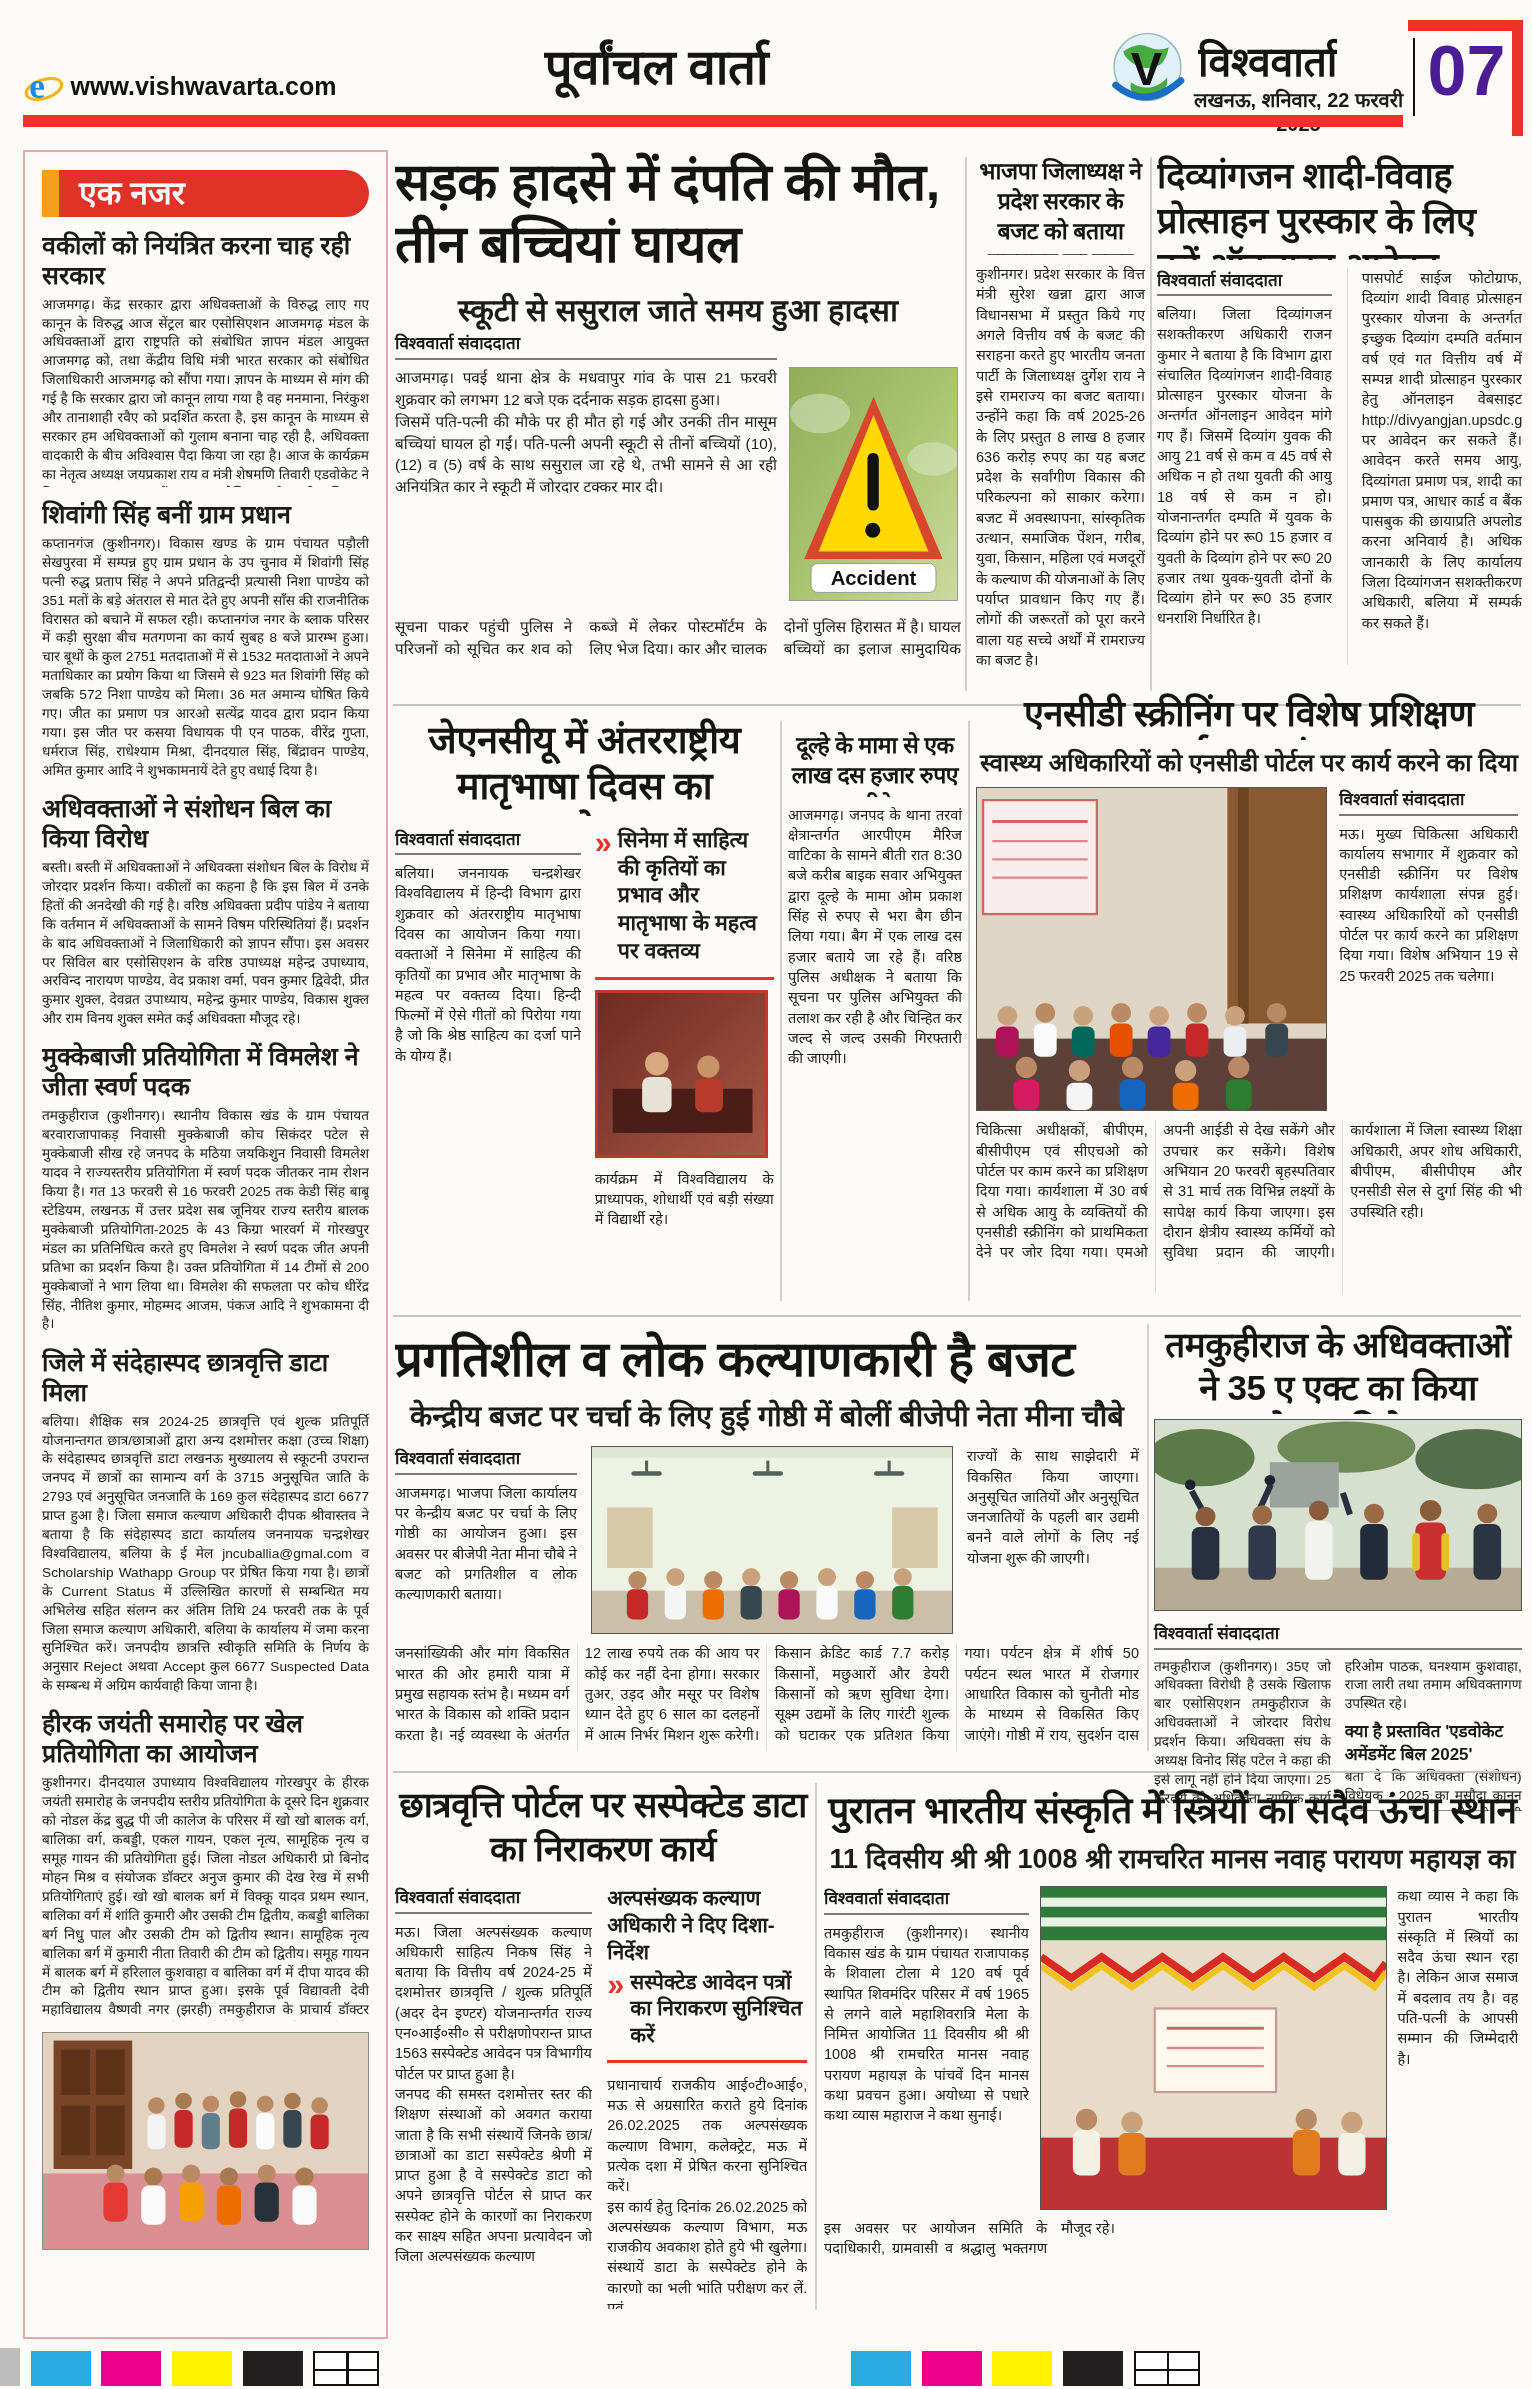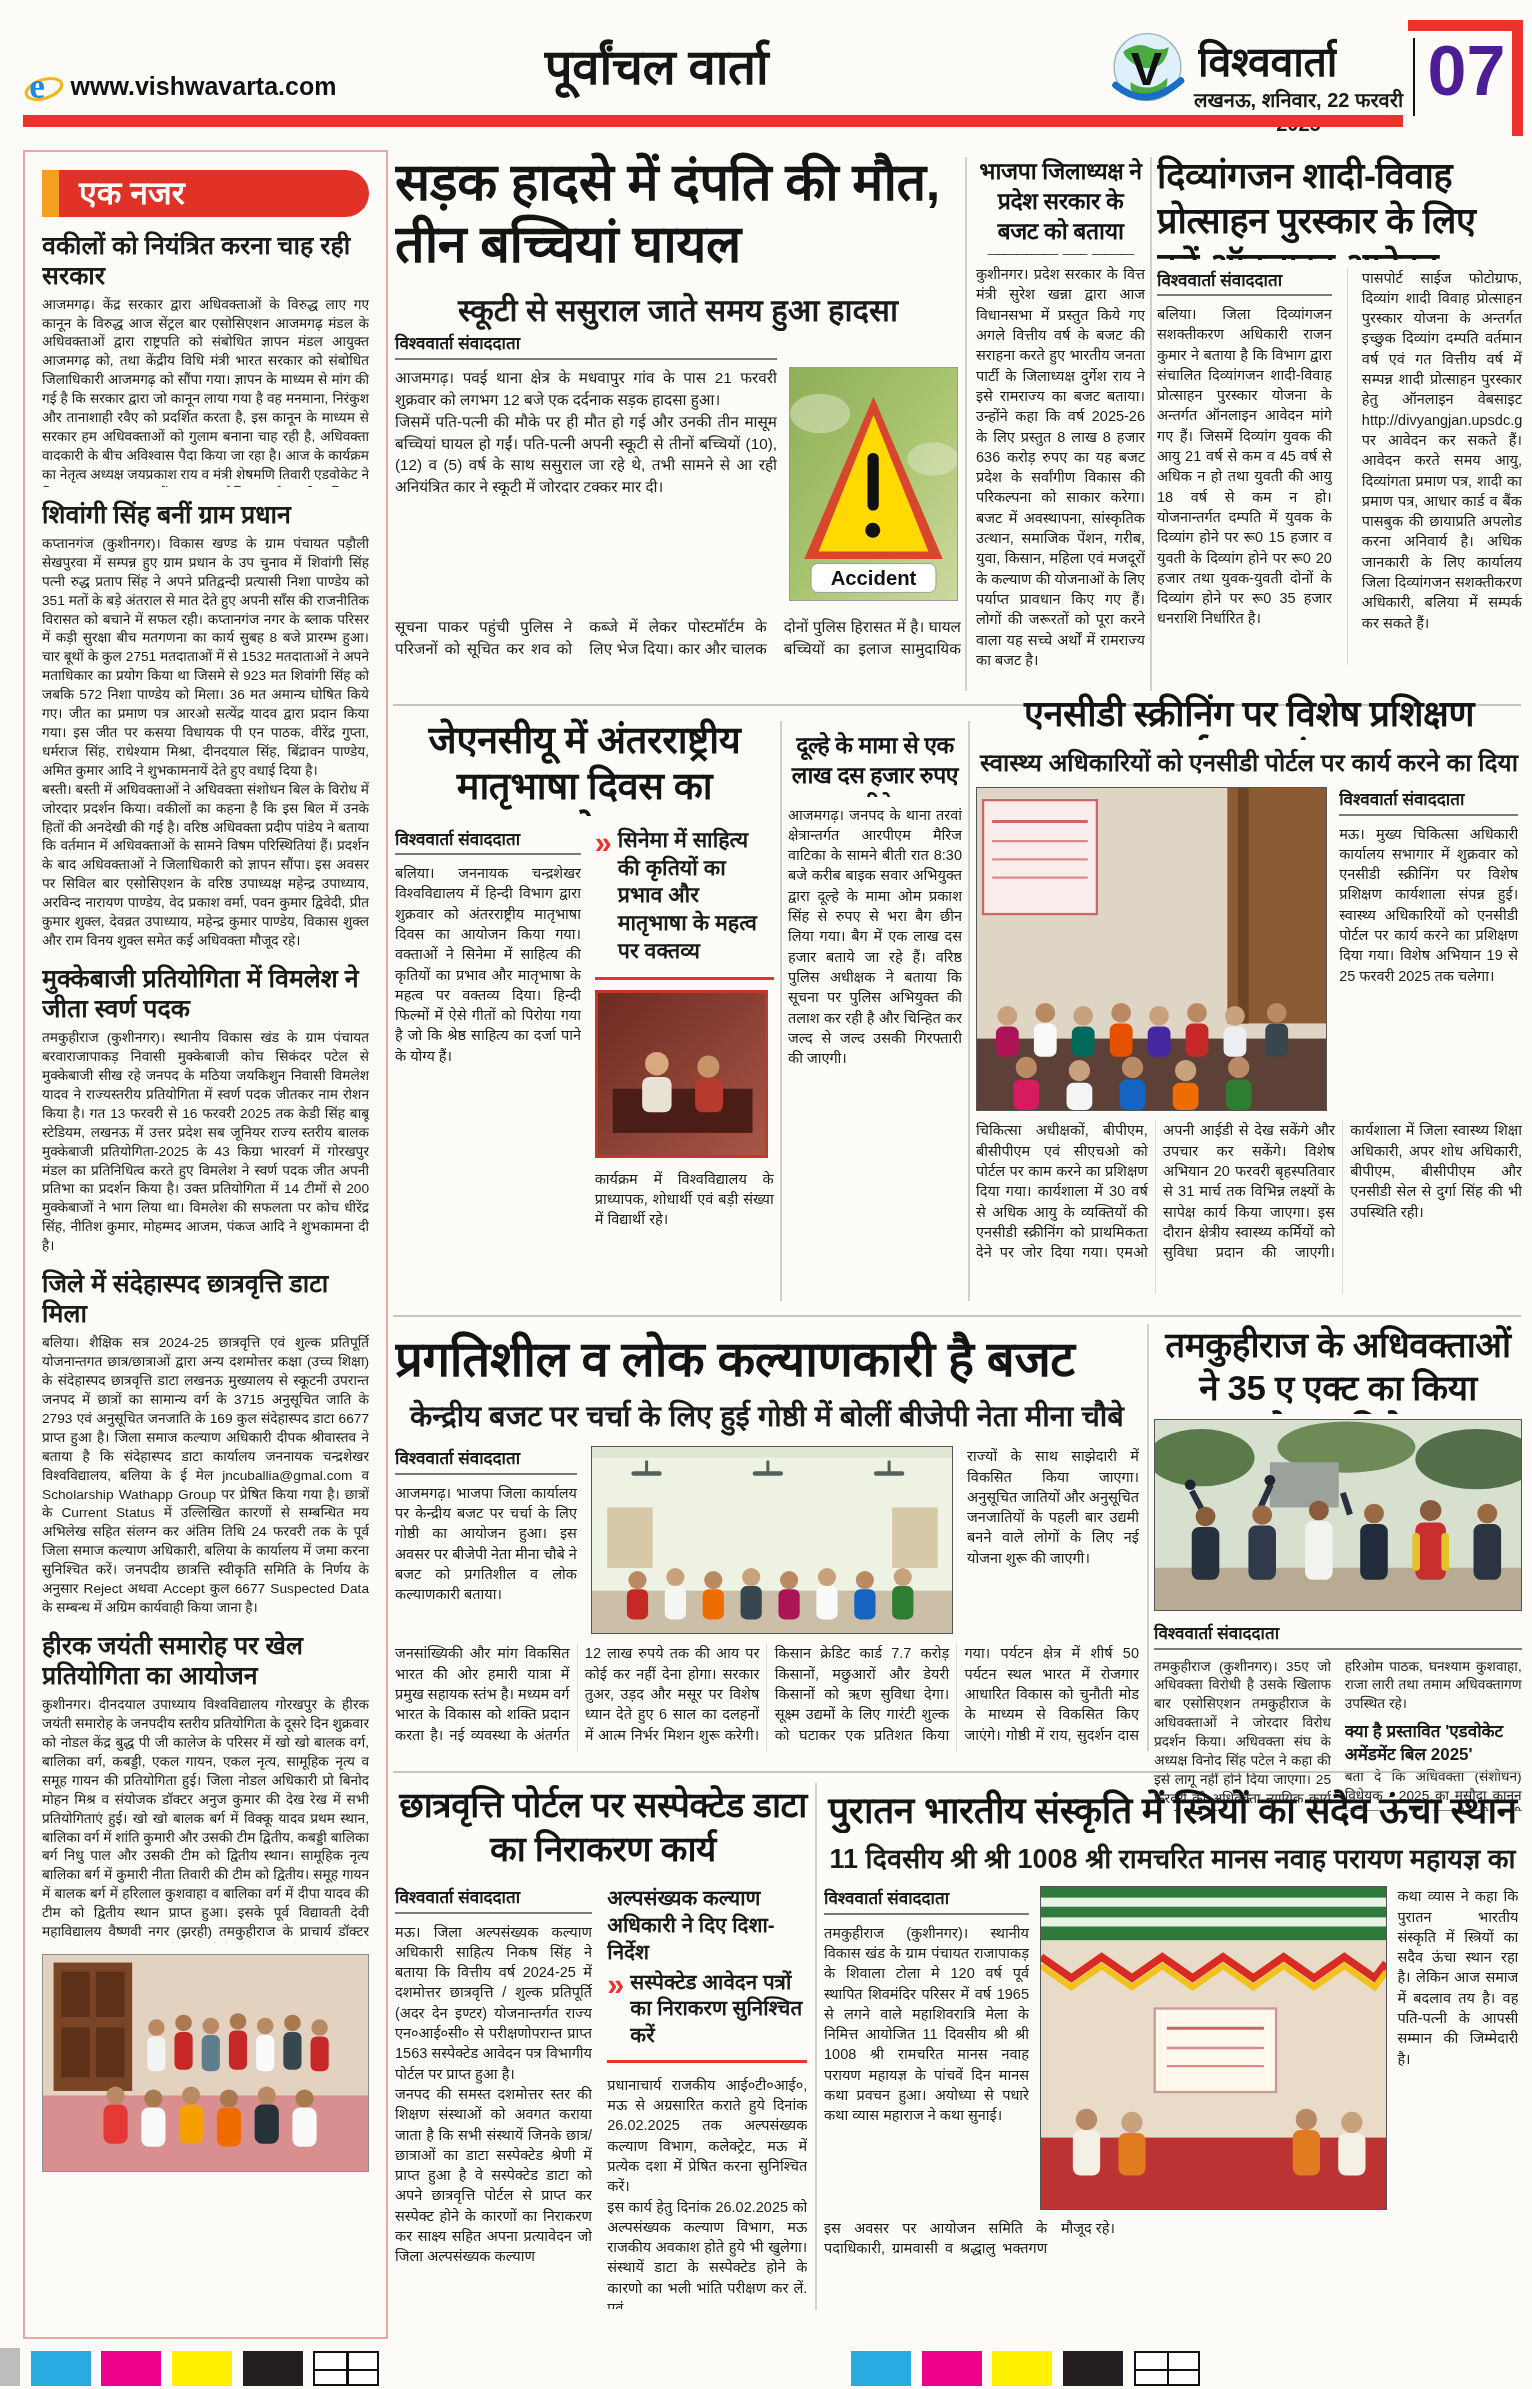--- a/index.html
+++ b/index.html
@@ -149,20 +149,21 @@
       <div class="or" data-name="banner-orange-accent"></div>
       <div class="rd clip" data-name="banner-label">एक नजर</div>
     </div>
 
     <div class="sb-title clip" data-name="sidebar-story-title">वकीलों को नियंत्रित करना चाह रही सरकार</div>
     <div class="sb-body jtxt clip sb-b1" data-name="sidebar-story-body">आजमगढ़। केंद्र सरकार द्वारा अधिवक्ताओं के विरुद्ध लाए गए कानून के विरुद्ध आज सेंट्रल बार एसोसिएशन आजमगढ़ मंडल के अधिवक्ताओं द्वारा राष्ट्रपति को संबोधित ज्ञापन मंडल आयुक्त आजमगढ़ को, तथा केंद्रीय विधि मंत्री भारत सरकार को संबोधित जिलाधिकारी आजमगढ़ को सौंपा गया। ज्ञापन के माध्यम से मांग की गई है कि सरकार द्वारा जो कानून लाया गया है वह मनमाना, निरंकुश और तानाशाही रवैए को प्रदर्शित करता है, इस कानून के माध्यम से सरकार हम अधिवक्ताओं को गुलाम बनाना चाह रही है, अधिवक्ता वादकारी के बीच अविश्वास पैदा किया जा रहा है। आज के कार्यक्रम का नेतृत्व अध्यक्ष जयप्रकाश राय व मंत्री शेषमणि तिवारी एडवोकेट ने किया। इस अवसर पर सेंट्रल बार एसोसिएशन के सभी अधिवक्ता उपस्थित रहे।</div>
 
     <div class="sb-title clip" data-name="sidebar-story-title">शिवांगी सिंह बनीं ग्राम प्रधान</div>
     <div class="sb-body jtxt clip sb-b2" data-name="sidebar-story-body">कप्तानगंज (कुशीनगर)। विकास खण्ड के ग्राम पंचायत पड़ौली सेखपुरवा में सम्पन्न हुए ग्राम प्रधान के उप चुनाव में शिवांगी सिंह पत्नी रुद्ध प्रताप सिंह ने अपने प्रतिद्वन्दी प्रत्यासी निशा पाण्डेय को 351 मतों के बड़े अंतराल से मात देते हुए अपनी साँस की राजनीतिक विरासत को बचाने में सफल रही। कप्तानगंज नगर के ब्लाक परिसर में कड़ी सुरक्षा बीच मतगणना का कार्य सुबह 8 बजे प्रारम्भ हुआ। चार बूथों के कुल 2751 मतदाताओं में से 1532 मतदाताओं ने अपने मताधिकार का प्रयोग किया था जिसमे से 923 मत शिवांगी सिंह को जबकि 572 निशा पाण्डेय को मिला। 36 मत अमान्य घोषित किये गए। जीत का प्रमाण पत्र आरओ सत्येंद्र यादव द्वारा प्रदान किया गया। इस जीत पर कसया विधायक पी एन पाठक, वीरेंद्र गुप्ता, धर्मराज सिंह, राधेश्याम मिश्रा, दीनदयाल सिंह, बिंद्रावन पाण्डेय, अमित कुमार आदि ने शुभकामनायें देते हुए वधाई दिया है।</div>
 
+    <div class="sb-title clip" data-name="sidebar-story-title">अधिवक्ताओं ने संशोधन बिल का किया विरोध</div>
     <div class="sb-body jtxt clip sb-b3" data-name="sidebar-story-body">बस्ती। बस्ती में अधिवक्ताओं ने अधिवक्ता संशोधन बिल के विरोध में जोरदार प्रदर्शन किया। वकीलों का कहना है कि इस बिल में उनके हितों की अनदेखी की गई है। वरिष्ठ अधिवक्ता प्रदीप पांडेय ने बताया कि वर्तमान में अधिवक्ताओं के सामने विषम परिस्थितियां हैं। प्रदर्शन के बाद अधिवक्ताओं ने जिलाधिकारी को ज्ञापन सौंपा। इस अवसर पर सिविल बार एसोसिएशन के वरिष्ठ उपाध्यक्ष महेन्द्र उपाध्याय, अरविन्द नारायण पाण्डेय, वेद प्रकाश वर्मा, पवन कुमार द्विवेदी, प्रीत कुमार शुक्ल, देवव्रत उपाध्याय, महेन्द्र कुमार पाण्डेय, विकास शुक्ल और राम विनय शुक्ल समेत कई अधिवक्ता मौजूद रहे।</div>
 
     <div class="sb-title clip" data-name="sidebar-story-title">मुक्केबाजी प्रतियोगिता में विमलेश ने जीता स्वर्ण पदक</div>
     <div class="sb-body jtxt clip sb-b4" data-name="sidebar-story-body">तमकुहीराज (कुशीनगर)। स्थानीय विकास खंड के ग्राम पंचायत बरवाराजापाकड़ निवासी मुक्केबाजी कोच सिकंदर पटेल से मुक्केबाजी सीख रहे जनपद के मठिया जयकिशुन निवासी विमलेश यादव ने राज्यस्तरीय प्रतियोगिता में स्वर्ण पदक जीतकर नाम रोशन किया है। गत 13 फरवरी से 16 फरवरी 2025 तक केडी सिंह बाबू स्टेडियम, लखनऊ में उत्तर प्रदेश सब जूनियर राज्य स्तरीय बालक मुक्केबाजी प्रतियोगिता-2025 के 43 किग्रा भारवर्ग में गोरखपुर मंडल का प्रतिनिधित्व करते हुए विमलेश ने स्वर्ण पदक जीत अपनी प्रतिभा का प्रदर्शन किया है। उक्त प्रतियोगिता में 14 टीमों से 200 मुक्केबाजों ने भाग लिया था। विमलेश की सफलता पर कोच धीरेंद्र सिंह, नीतिश कुमार, मोहम्मद आजम, पंकज आदि ने शुभकामना दी है।</div>
 
     <div class="sb-title clip" data-name="sidebar-story-title">जिले में संदेहास्पद छात्रवृत्ति डाटा मिला</div>
     <div class="sb-body jtxt clip sb-b5" data-name="sidebar-story-body">बलिया। शैक्षिक सत्र 2024-25 छात्रवृत्ति एवं शुल्क प्रतिपूर्ति योजनान्तगत छात्र/छात्राओं द्वारा अन्य दशमोत्तर कक्षा (उच्च शिक्षा) के संदेहास्पद छात्रवृत्ति डाटा लखनऊ मुख्यालय से स्कूटनी उपरान्त जनपद में छात्रों का सामान्य वर्ग के 3715 अनुसूचित जाति के 2793 एवं अनुसूचित जनजाति के 169 कुल संदेहास्पद डाटा 6677 प्राप्त हुआ है। जिला समाज कल्याण अधिकारी दीपक श्रीवास्तव ने बताया है कि संदेहास्पद डाटा कार्यालय जननायक चन्द्रशेखर विश्वविद्यालय, बलिया के ई मेल jncuballia@gmal.com व Scholarship Wathapp Group पर प्रेषित किया गया है। छात्रों के Current Status में उल्लिखित कारणों से सम्बन्धित मय अभिलेख सहित संलग्न कर अंतिम तिथि 24 फरवरी तक के पूर्व जिला समाज कल्याण अधिकारी, बलिया के कार्यालय में जमा करना सुनिश्चित करें। जनपदीय छात्रत्ति स्वीकृति समिति के निर्णय के अनुसार Reject अथवा Accept कुल 6677 Suspected Data के सम्बन्ध में अग्रिम कार्यवाही किया जाना है।</div>
 
     <div class="sb-title clip" data-name="sidebar-story-title">हीरक जयंती समारोह पर खेल प्रतियोगिता का आयोजन</div>
     <div class="sb-body jtxt clip sb-b6" data-name="sidebar-story-body">कुशीनगर। दीनदयाल उपाध्याय विश्वविद्यालय गोरखपुर के हीरक जयंती समारोह के जनपदीय स्तरीय प्रतियोगिता के दूसरे दिन शुक्रवार को नोडल केंद्र बुद्ध पी जी कालेज के परिसर में खो खो बालक वर्ग, बालिका वर्ग, कबड्डी, एकल गायन, एकल नृत्य, सामूहिक नृत्य व समूह गायन की प्रतियोगिता हुई। जिला नोडल अधिकारी प्रो बिनोद मोहन मिश्र व संयोजक डॉक्टर अनुज कुमार की देख रेख में सभी प्रतियोगिताएं हुई। खो खो बालक बर्ग में विक्कू यादव प्रथम स्थान, बालिका वर्ग में शांति कुमारी और उसकी टीम द्वितीय, कबड्डी बालिका बर्ग निधु पाल और उसकी टीम को द्वितीय स्थान। सामूहिक नृत्य बालिका बर्ग में कुमारी नीता तिवारी की टीम को द्वितीय। समूह गायन में बालक बर्ग में हरिलाल कुशवाहा व बालिका वर्ग में दीपा यादव की टीम को द्वितीय स्थान प्राप्त हुआ। इसके पूर्व विद्यावती देवी महाविद्यालय वैष्णवी नगर (झरही) तमकुहीराज के प्राचार्य डॉक्टर अभय कुमार राय का आयोजन समिति ने स्वागत किया वही अन्य लोगो ने आयोजन समिति के ऊपर पक्षपात रवैया अपनाने का भी आरोप लगाया।</div>

